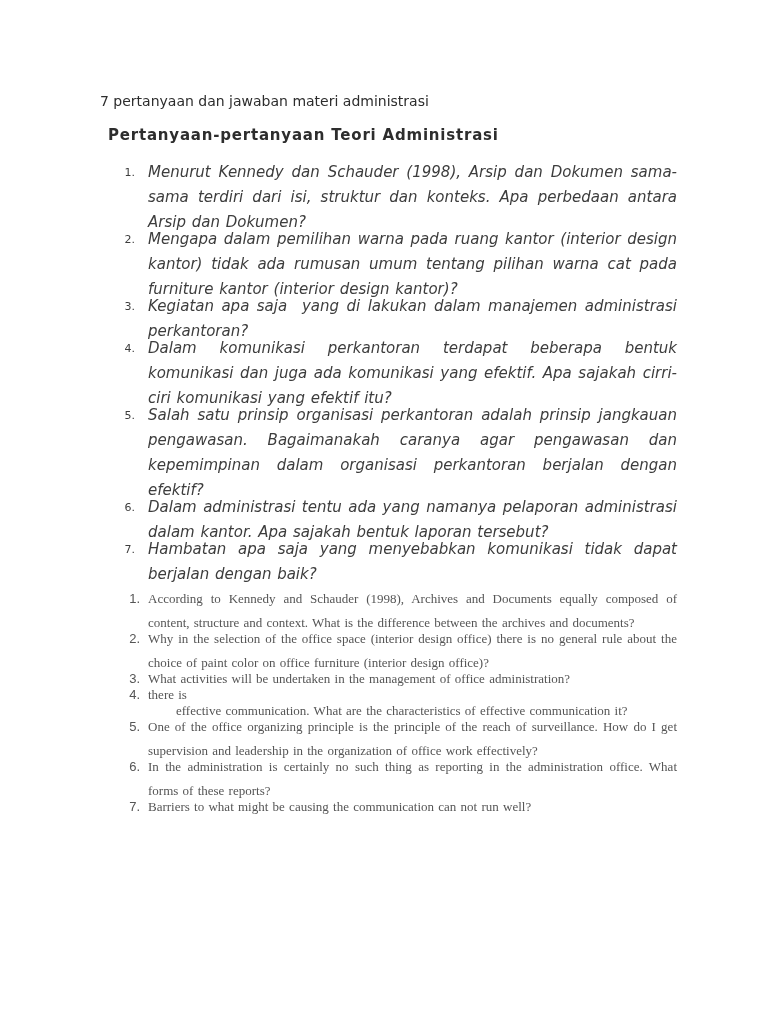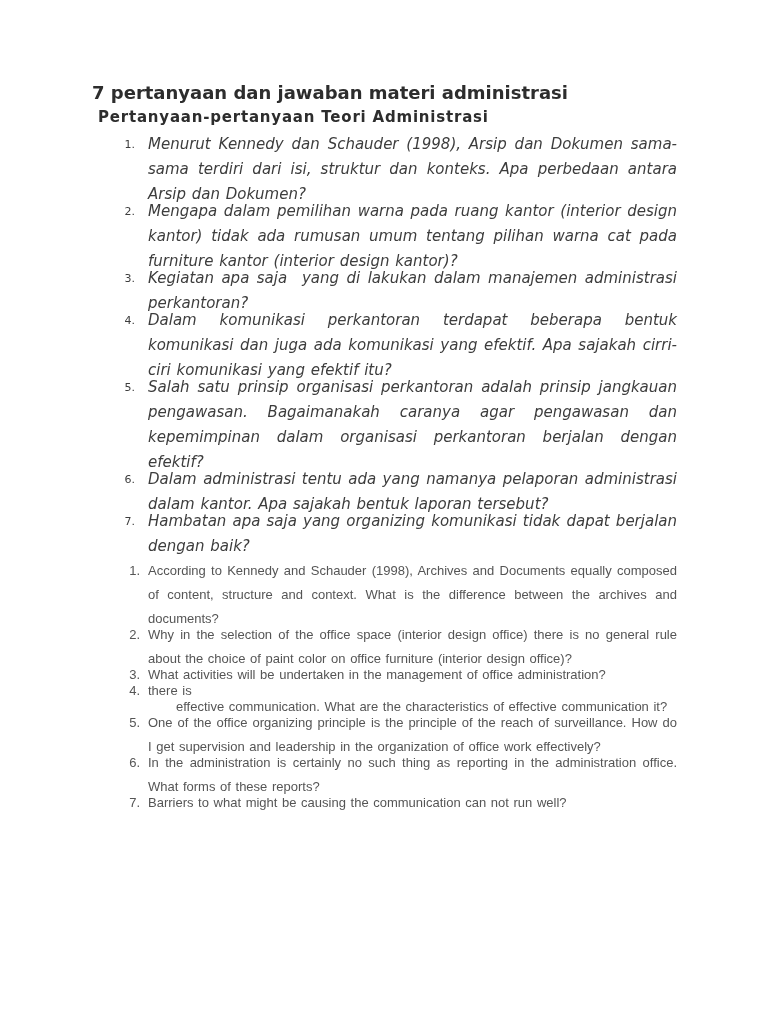--- a/index.html
+++ b/index.html
@@ -6,27 +6,27 @@
   .page{
     position:relative;
     width:768px;height:1024px;
     background:var(--page-bg,#ffffff);
     overflow:hidden;
   }
   .content{
     position:absolute;left:92px;top:84px;width:585px;
   }
   h1.title{
-    margin:0;
+    margin:8px;
     font-family:"DejaVu Sans",sans-serif;
-    font-size:18px;line-height:18px;font-weight:700;
+    font-size:14px;line-height:18px;font-weight:400;
     color:var(--title-color,#2d2d2d);
   }
   h2.subtitle{
-    margin:6px;
+    margin:16px;
     font-family:"DejaVu Sans",sans-serif;
     font-size:15px;line-height:18px;font-weight:700;
     letter-spacing:0.8px;
     color:var(--title-color,#2d2d2d);
   }
   ol.qlist{list-style:none;margin:0;padding:0;}
   ol.qlist li{display:flex;}
   .num{flex:none;box-sizing:border-box;width:56px;text-align:right;}
   .txt{flex:1;text-align:justify;}
   .part{text-align:justify;}
@@ -52,21 +52,21 @@
     color:var(--body-en-color,#555555);
   }
   .en{
     margin-top:4px;
     font-family:"Liberation Sans",sans-serif;
     color:var(--body-en-color,#555555);
   }
   .en li{font-size:13px;line-height:24px;}
   .en li + li{margin-top:-8px;}
   .en .num{font-size:13px;line-height:24px;padding-right:8px;}
-  .en .txt{word-spacing:1px;}
+  .en .txt{word-spacing:1px;font-family:Liberation Serif, serif;}
 </style>
 </head>
 <body>
 
 <div class="page" style="--page-bg: #ffffff; --title-color: #2d2d2d; --body-id-color: #3d3d3d; --body-en-color: #555555;">
   <div class="content">
     <h1 class="title">7 pertanyaan dan jawaban materi administrasi</h1>
     <h2 class="subtitle">Pertanyaan-pertanyaan Teori Administrasi</h2>
 
     <ol id="list-id" class="qlist indo">
@@ -102,21 +102,21 @@
         </li>
         <li>
           <span class="num">6.</span>
           <div class="txt">
             <div class="part">Dalam administrasi tentu ada yang namanya pelaporan administrasi dalam kantor. Apa sajakah bentuk laporan tersebut?</div>
           </div>
         </li>
         <li>
           <span class="num">7.</span>
           <div class="txt">
-            <div class="part">Hambatan apa saja yang organizing komunikasi tidak dapat berjalan dengan baik?</div>
+            <div class="part">Hambatan apa saja yang menyebabkan komunikasi tidak dapat berjalan dengan baik?</div>
           </div>
         </li>
       </ol>
 
 
     <ol id="list-en" class="qlist en">
         <li>
           <span class="num">1.</span>
           <div class="txt">
             <div class="part">According to Kennedy and Schauder (1998), Archives and Documents equally composed of content, structure and context. What is the difference between the archives and documents?</div>

